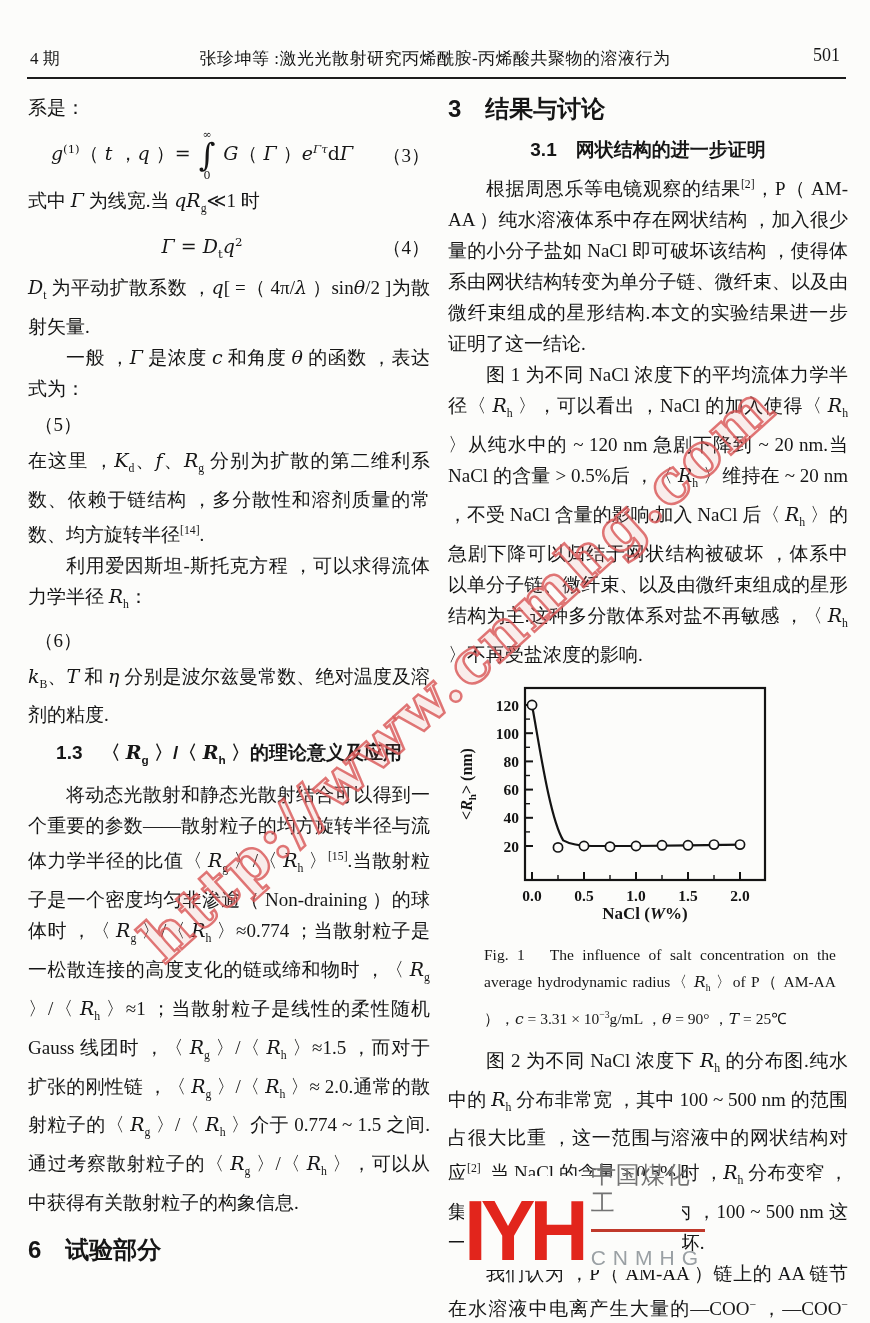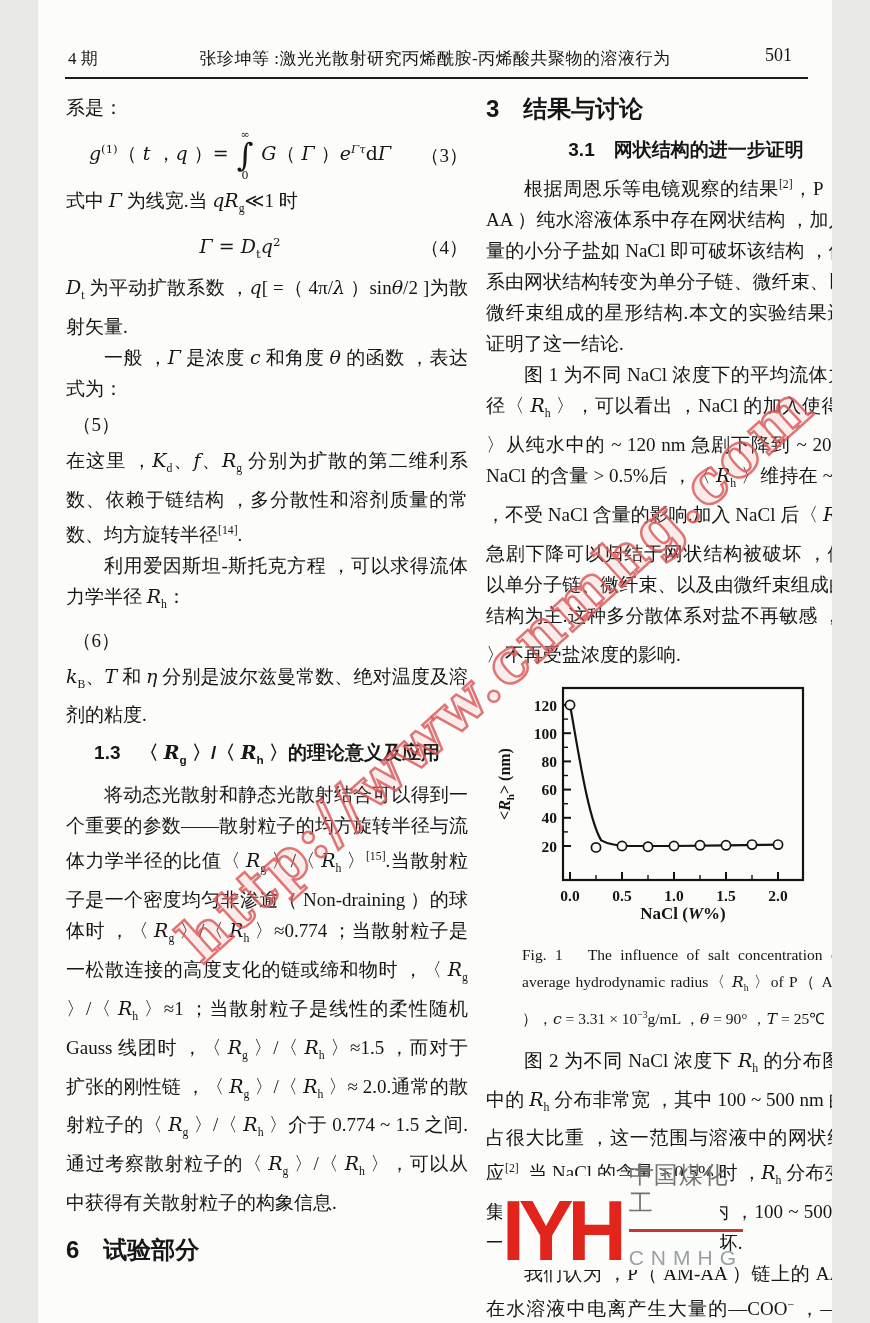--- a/index.html
+++ b/index.html
@@ -1,22 +1,22 @@
 <!DOCTYPE html>
 <html><head>
 <meta charset="utf-8">
 <style>
   html,body{margin:0;padding:0;background:#e8e8e6;}
-  .page{position:relative;width:794px;height:1323px;margin:0 auto;background:#fcfcfa;
+  .page{position:relative;width:870px;height:1323px;margin:0 auto;background:#fcfcfa;
         overflow:hidden;color:#161616;}
   
   .hdr-issue{position:absolute;left:30px;top:47px;font:17px "Liberation Serif",serif;}
   .hdr-title{position:absolute;left:80px;right:80px;top:47px;text-align:center;
              font:17px "Liberation Serif",serif;letter-spacing:.5px;}
-  .hdr-page{position:absolute;right:40px;top:45px;font:18px "Liberation Serif",serif;}
+  .hdr-page{position:absolute;right:30px;top:45px;font:18px "Liberation Serif",serif;}
   .hdr-rule{position:absolute;left:27px;right:24px;top:77px;border-top:2.2px solid #1c1c1c;}
   
   .col{position:absolute;top:92px;width:402px;font-family:"Liberation Serif",serif;
        font-size:19px;line-height:31px;text-align:justify;}
   .col-left{left:28px;}
   .col-right{left:448px;width:400px;}
   p{margin:0;}
   .ind{text-indent:2em;}
   sup{font-size:.62em;}
   sub{font-size:.62em;}

